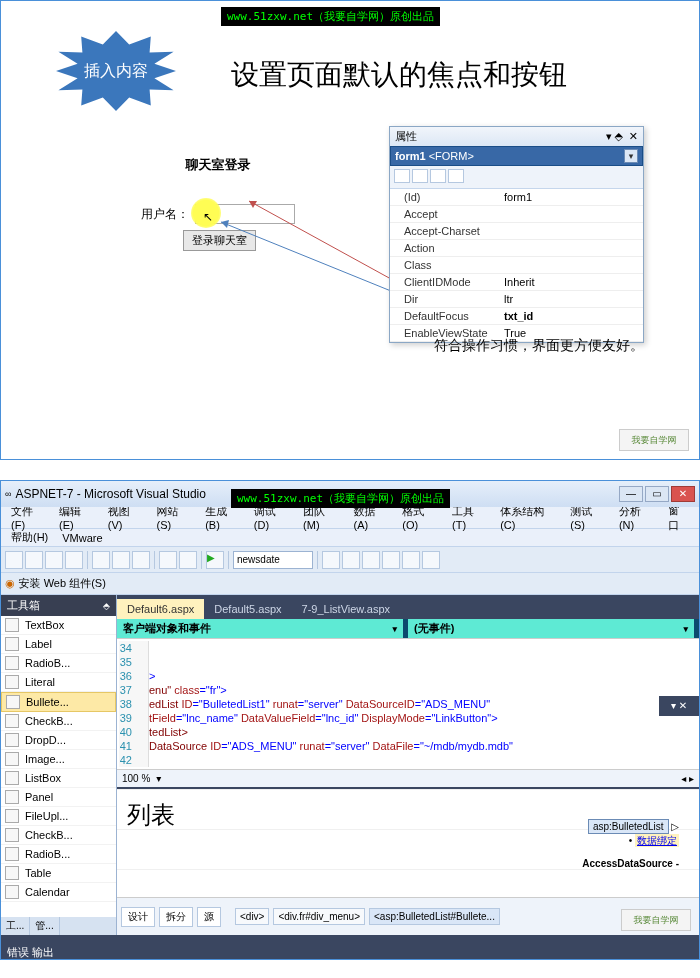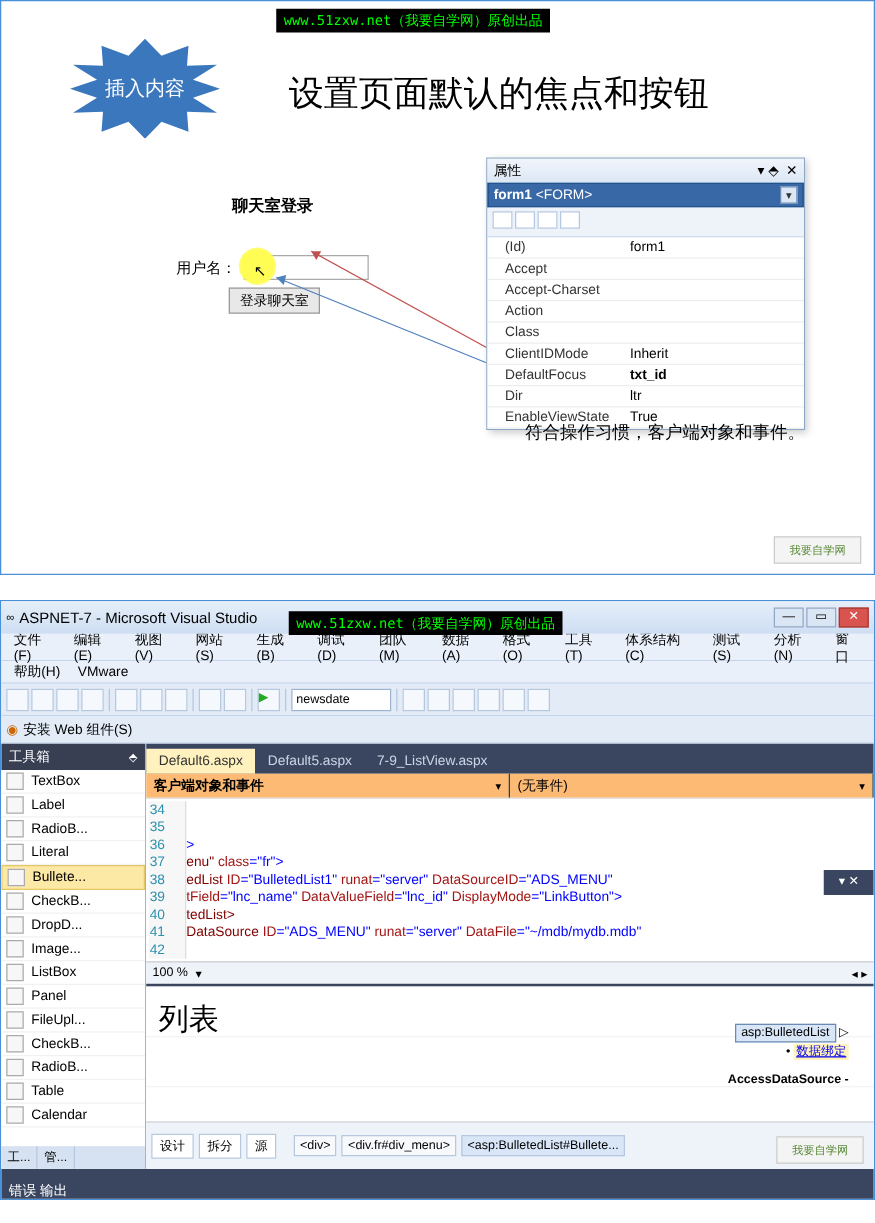--- a/index.html
+++ b/index.html
@@ -55,21 +55,21 @@
 .tx-item { display:flex; align-items:center; padding:2px 4px; font-size:11px; gap:6px; border-bottom:1px solid #f2f2f2; }
 .tx-item.sel { background:#fde9a6; border:1px solid #e6c765; }
 .tx-icon { width:14px; height:14px; border:1px solid #aaa; background:#f7f7f7; font-size:8px; text-align:center; }
 .toolbox-tabs { display:flex; background:#d6e2f1; font-size:10px; }
 .toolbox-tabs span { padding:2px 5px; border-right:1px solid #b5c8e0; }
 .editor { flex:1; display:flex; flex-direction:column; background:#fff; }
 .file-tabs { background:#3a4660; height:24px; display:flex; align-items:flex-end; font-size:11px; }
 .ftab { padding:4px 10px; color:#cdd6e6; }
 .ftab.active { background:#fff2be; color:#333; }
 .obj-bar { display:flex; height:20px; border-bottom:1px solid #ccc; font-size:11px; }
-.obj-bar > div { flex:1; border-right:1px solid #0c4a6e; padding:2px 6px; background:#fdba74; display:flex; align-items:center; }
+.obj-bar > div { flex:1; border-right:5px solid #0c4a6e; padding:2px 6px; background:#5eead4; display:flex; align-items:center;font-weight:bold; }
 .obj-bar .dd2 { margin-left:auto; font-size:9px; }
 .code { font-family:Consolas,monospace; font-size:11px; padding:2px; background:#fff; display:flex; }
 .gutter { width:30px; text-align:right; color:#2b91af; padding-right:16px; line-height:14px; background:#f7f7f7; border-right:1px solid #ddd; }
 .code-body { flex:1; padding:left 4px; line-height:14px; white-space:pre; overflow:hidden; }
 .cl-blue { color:#0000ff; }
 .cl-red { color:#a31515; }
 .cl-dred { color:#800000; }
 .pct-bar { height:18px; background:#eef3fa; border-top:1px solid #ccc; font-size:10px; padding:2px 5px; display:flex; align-items:center; }
 .design-area { flex:1; border-top:2px solid #3a4660; padding:10px; position:relative; background:#fff; background-image:linear-gradient(#f0f0f0 1px,transparent 1px); background-size:100% 40px; }
 .design-title { font-size:24px; }
@@ -148,35 +148,35 @@
         </div>
         <div class="prop-row">
           <div class="prop-key">Class</div>
           <div class="prop-val "></div>
         </div>
         <div class="prop-row">
           <div class="prop-key">ClientIDMode</div>
           <div class="prop-val ">Inherit</div>
         </div>
         <div class="prop-row">
+          <div class="prop-key">Dir</div>
+          <div class="prop-val ">ltr</div>
+        </div>
+        <div class="prop-row">
           <div class="prop-key">DefaultFocus</div>
           <div class="prop-val bold">txt_id</div>
         </div>
         <div class="prop-row">
-          <div class="prop-key">Dir</div>
-          <div class="prop-val ">ltr</div>
-        </div>
-        <div class="prop-row">
           <div class="prop-key">EnableViewState</div>
           <div class="prop-val ">True</div>
         </div>
       </div>
   </div>
 
-  <div class="caption">符合操作习惯，客户端对象和事件。</div>
+  <div class="caption">符合操作习惯，界面更方便友好。</div>
   <div class="logo">我要自学网</div>
 </div>
 
 <div class="screenshot s2" style="position:relative;overflow:hidden">
   <span class="watermark wm2">www.51zxw.net（我要自学网）原创出品</span>
 
   <div class="vs-titlebar">
     <span style="font-size:9px;margin-right:4px">∞</span>
     <span>ASPNET-7 - Microsoft Visual Studio</span>
     <div class="winbtns">

